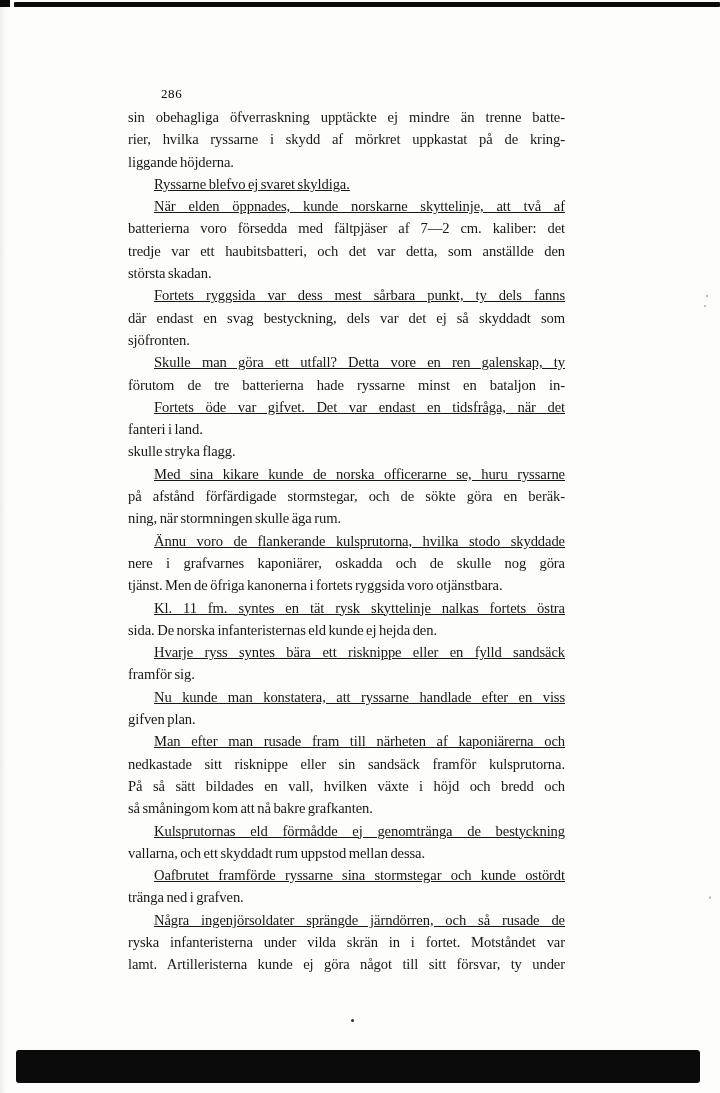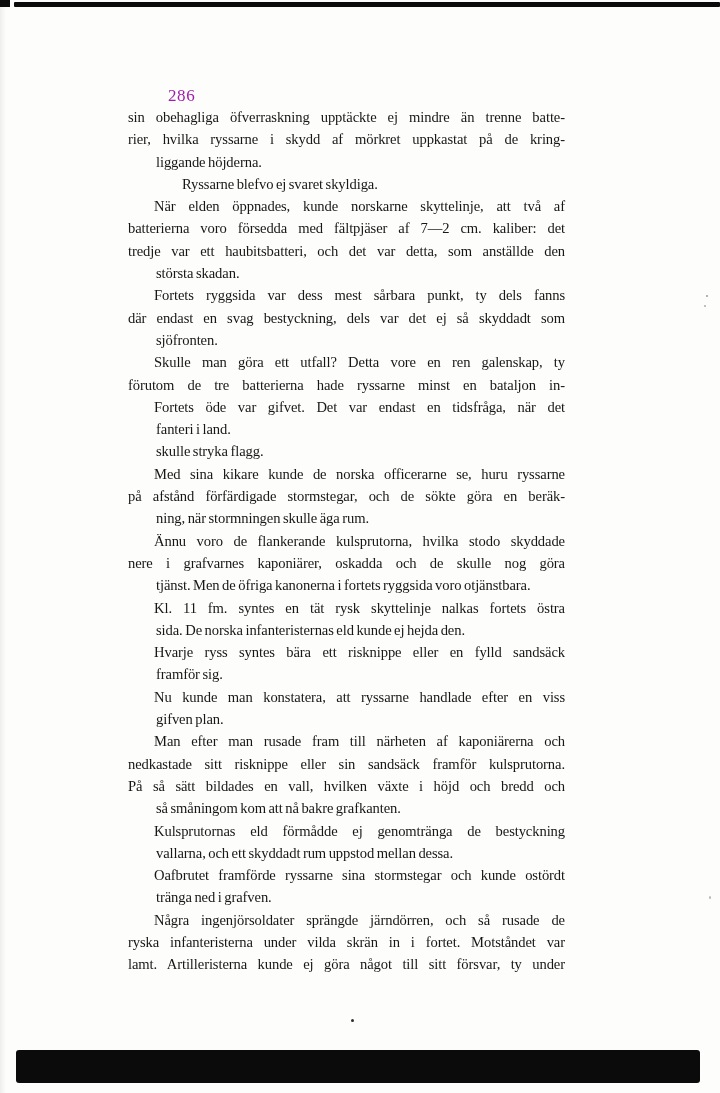--- a/index.html
+++ b/index.html
@@ -13,32 +13,32 @@
   .edge-shade {
     position:absolute; left:0; top:0; width:6px; height:100%;
     background:linear-gradient(to right, rgba(0,0,0,0.06), rgba(0,0,0,0));
   }
   .scan-bar { position:absolute; background:#0b0b0b; }
   .top-bar    { left:14px; top:2px;    width:706px; height:5px;  border-radius:1px; }
   .corner-mark{ left:0;    top:0;      width:10px;  height:7px; }
   .bottom-bar { left:16px; top:1050px; width:684px; height:33px; border-radius:3px; }
 
   .page-number {
-    position:absolute; left:168px; top:86px;
-    font-size:17px; letter-spacing:0.6px; color:#a21caf;
+    position:absolute; left:161px; top:86px;
+    font-size:13px; letter-spacing:0.6px; color:#000000;
   }
   .text-block {
     position:absolute; left:128px; top:106px; width:437px;
     font-size:14.6px; line-height:22.3px;
     color:#171717;
     letter-spacing:-0.1px; word-spacing:-1px;
   }
   .line { text-align:justify; text-align-last:justify; white-space:normal; }
-  .line.last { text-align:center; text-align-last:left;margin-left:28px; }
-  .line.indent { text-indent:26px; }
+  .line.last { text-align:center; text-align-last:left; }
+  .line.indent { text-indent:26px;text-decoration:underline; }
 
   .speck { position:absolute; border-radius:50%; }
   .speck-1 { left:351px; top:1019px; width:3px; height:3px; background:#2e2e2e; }
   .speck-2 { left:706px; top:295px;  width:2px; height:2px; background:#9a9a9a; }
   .speck-3 { left:704px; top:305px;  width:2px; height:2px; background:#ababab; }
   .speck-4 { left:709px; top:896px;  width:2px; height:3px; background:#b5b5b5; }
 </style>
 </head>
 <body>
 

